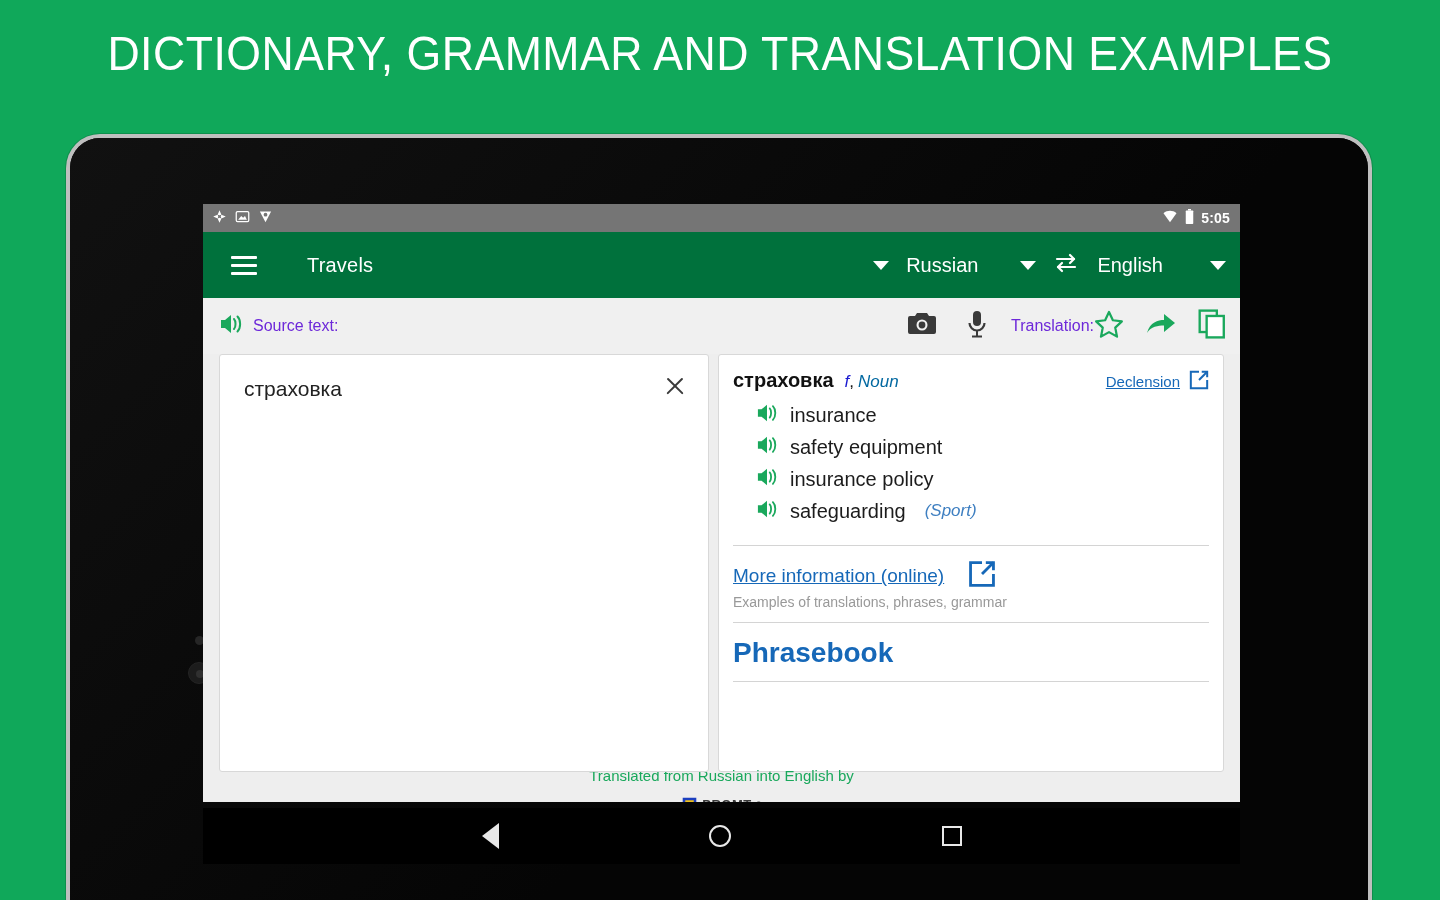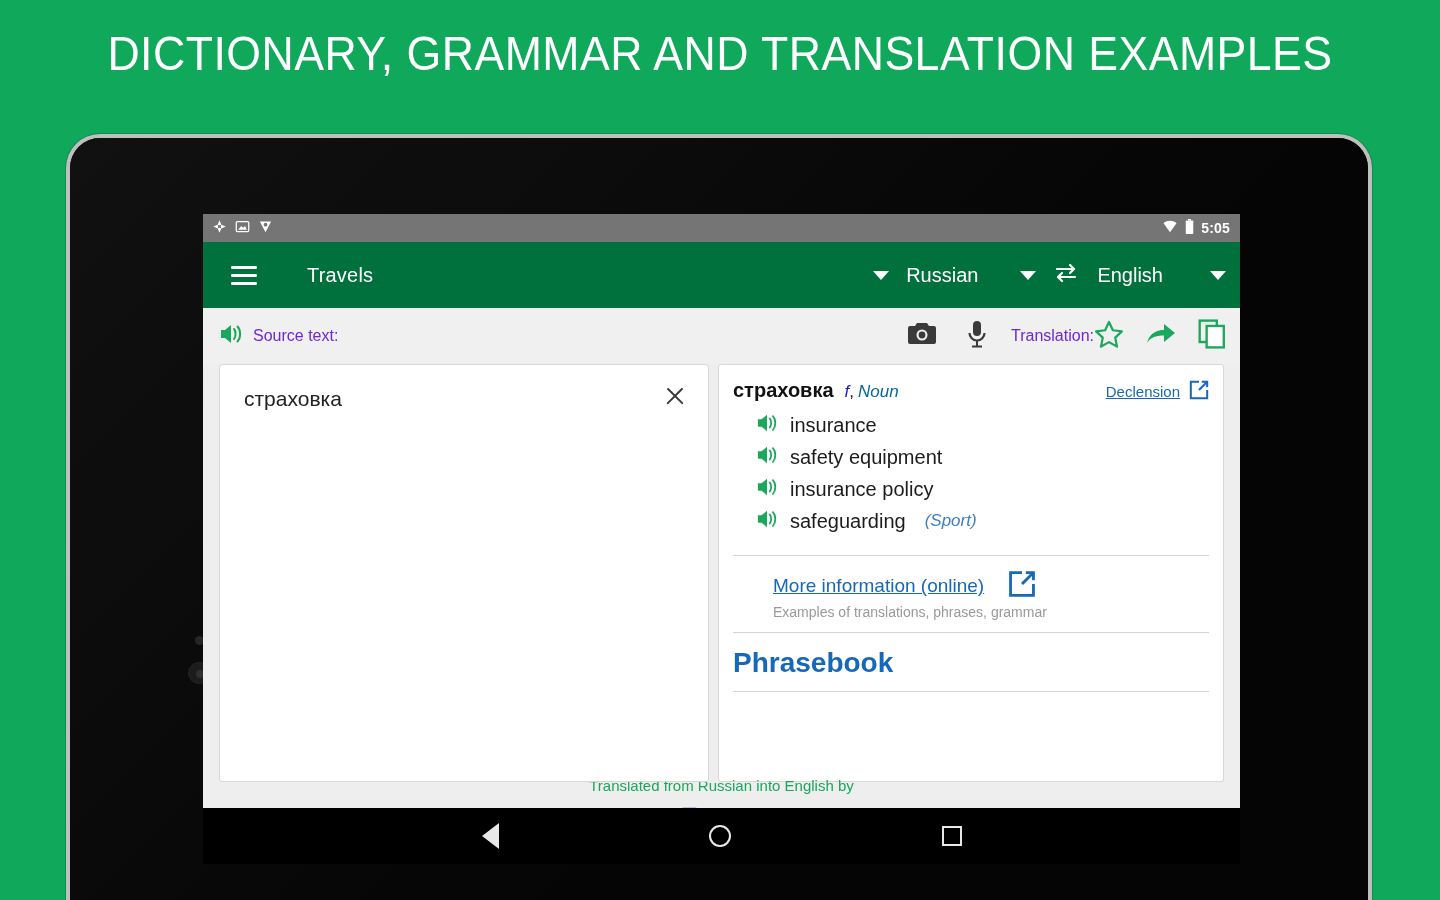--- a/index.html
+++ b/index.html
@@ -55,21 +55,21 @@
   }
   .front-camera::after {
     content: ""; position: absolute;
     left: 7px; top: 7px; width: 8px; height: 8px;
     border-radius: 50%; background: #303030;
   }
 
   
   .screen {
     position: absolute;
-    left: 203px; top: 214px;
+    left: 203px; top: 204px;
     width: 1037px; height: 598px;
     background: #eeeeee;
     overflow: hidden;
   }
 
   
   .statusbar {
     height: 28px; background: #757575;
     display: flex; align-items: center;
     padding: 0 10px 0 9px;
@@ -158,21 +158,21 @@
   }
   .declension-link .txt { text-decoration: underline; }
 
   .tr-list { margin-top: 6px; padding-left: 25px; }
   .tr-row { display: flex; align-items: center; gap: 12px; height: 32px; }
   .tr-text { font-size: 20px; color: #1c1c1c; }
   .tr-domain { font-size: 17px; font-style: italic; color: #3e7fc1; margin-left: 7px; }
 
   .divider { height: 1px; background: #d4d4d4; margin: 10px 2px 0 2px; }
 
-  .more-block { padding: 14px 2px 12px 2px; margin-left: 40px; }
+  .more-block { padding: 14px 2px 12px 2px; }
   .more-row { display: flex; align-items: center; gap: 24px; }
   .more-link {
     font-size: 19px; color: #1668b8; text-decoration: underline; cursor: pointer;
   }
   .more-sub { font-size: 14px; color: #999; margin-top: 2px; }
 
   .phrase-block { padding: 14px 2px 12px 2px; }
   .phrasebook { font-size: 28px; font-weight: 700; color: #1668b8; cursor: pointer; }
 
   

